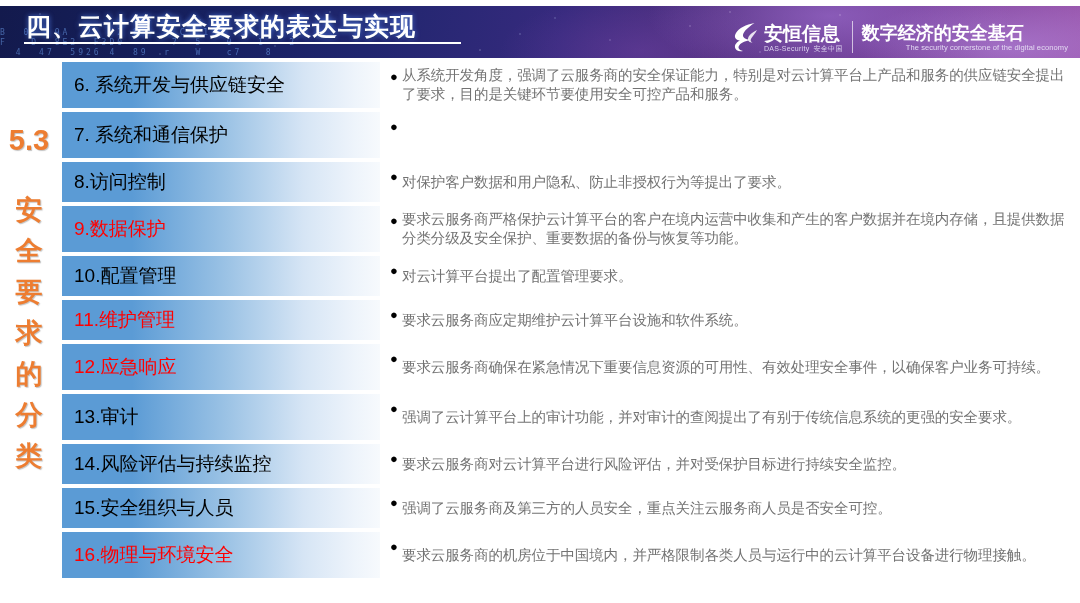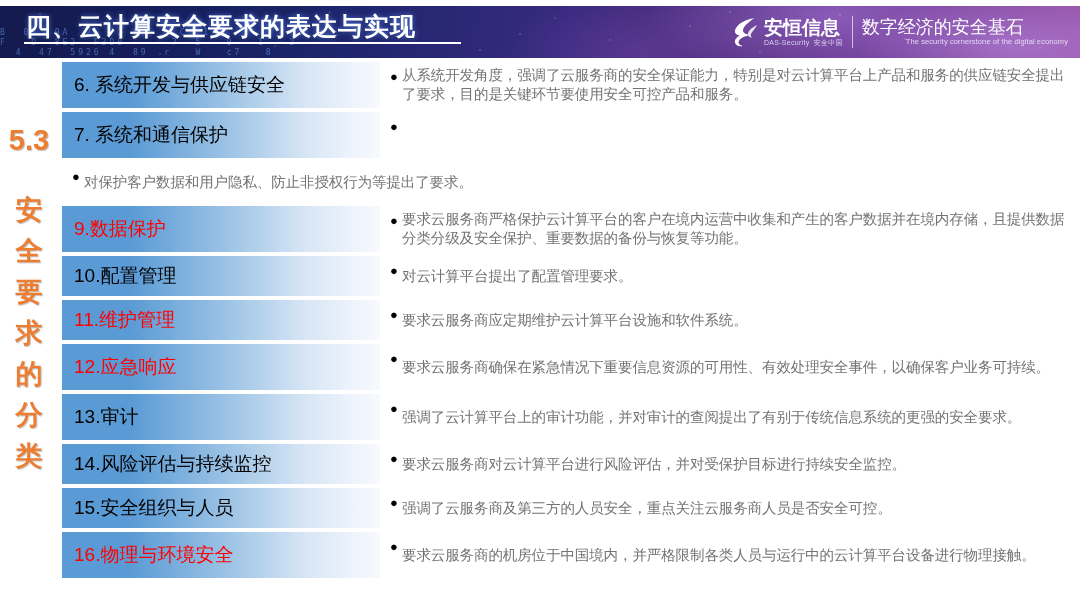--- a/index.html
+++ b/index.html
@@ -82,21 +82,21 @@
     width: 437px; height: 2px;
     background: #ffffff;
   }
 
   
   .logo-wrap {
     position: absolute;
     right: 12px; top: 5px;
     height: 42px;
     display: flex;
-    align-items: center;
+    align-items: flex-end;
   }
   .logo-mark {
     width: 30px; height: 32px;
     margin-right: 4px;
     flex: 0 0 auto;
   }
   .logo-brand {
     display: flex;
     flex-direction: column;
     justify-content: center;
@@ -125,21 +125,21 @@
     background: rgba(255,255,255,0.65);
     margin-right: 9px;
   }
   .logo-tag {
     display: flex;
     flex-direction: column;
     justify-content: center;
   }
   .logo-tag-cn {
     font-size: 18px;
-    font-weight: normal;
+    font-weight: bold;
     color: #ffffff;
     line-height: 20px;
     white-space: nowrap;
   }
   .logo-tag-en {
     font-size: 7.5px;
     color: #e3d8f2;
     line-height: 10px;
     letter-spacing: 0.1px;
     white-space: nowrap;
@@ -289,20 +289,23 @@
     </div>
     <div class="row h2">
       <div class="cell-title">
         <div class="cell-title-text">7. 系统和通信保护</div>
       </div>
       <div class="cell-desc">
         <div class="bullet">●</div>
       </div>
     </div>
     <div class="row h1">
+      <div class="cell-title">
+        <div class="cell-title-text">8.访问控制</div>
+      </div>
       <div class="cell-desc">
         <div class="bullet">●</div>
         <div class="desc-text">对保护客户数据和用户隐私、防止非授权行为等提出了要求。</div>
       </div>
     </div>
     <div class="row h2">
       <div class="cell-title">
         <div class="cell-title-text accent">9.数据保护</div>
       </div>
       <div class="cell-desc">

